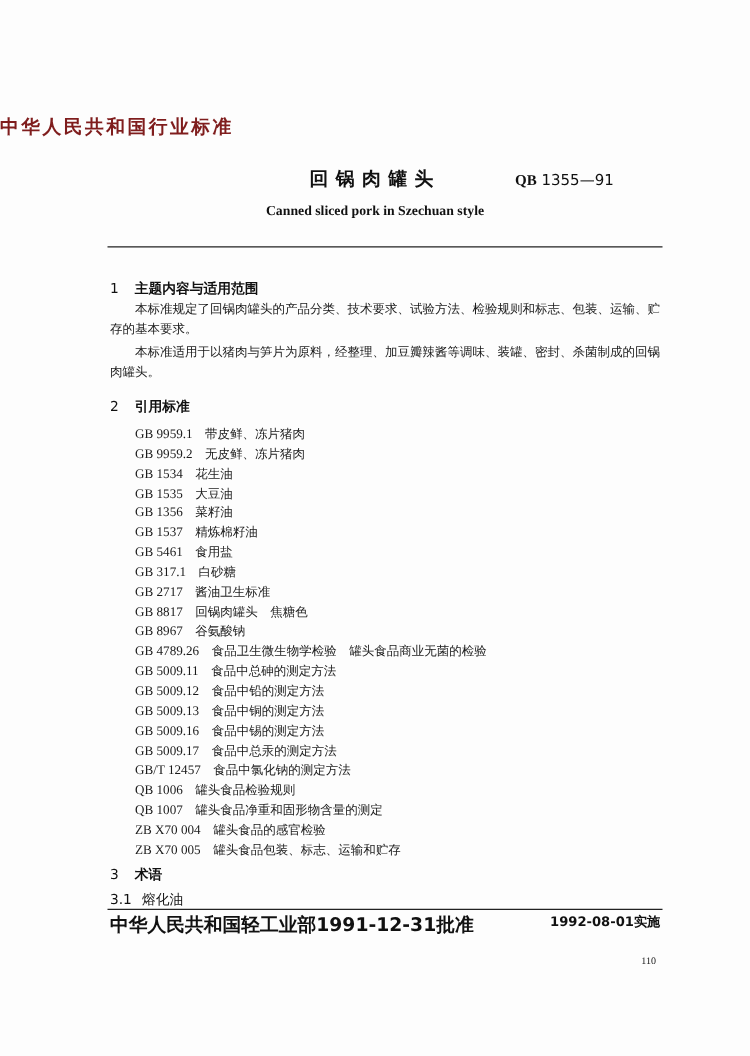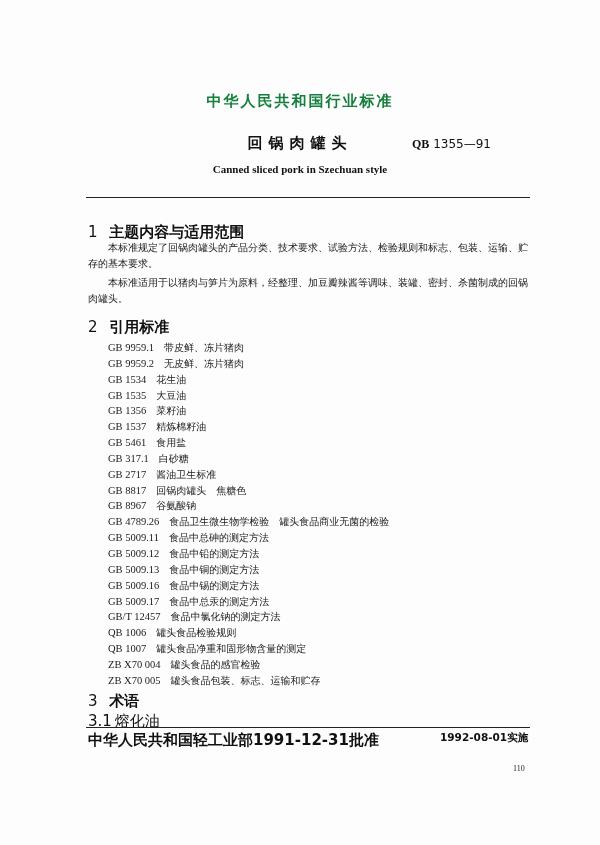--- a/index.html
+++ b/index.html
@@ -18,26 +18,26 @@
     .page {
       position: absolute;
       left: 0; top: 0;
       width: 600px; height: 845px;
       background: #fdfdfd;
     }
     .std-org {
       position: absolute;
       left: 0; width: 600px;
       top: 92px;
-      text-align: center;
+      text-align: left;
       font-family: "DejaVu Sans", sans-serif;
       font-weight: bold;
       font-size: 15px;
       letter-spacing: 2px;
-      color: #15803d;
+      color: #7f1d1d;
     }
     .title-cn {
       position: absolute;
       left: 0; width: 600px;
       top: 134px;
       text-align: center;
       font-family: "DejaVu Sans", sans-serif;
       font-weight: bold;
       font-size: 15px;
       letter-spacing: 6px;
@@ -71,21 +71,21 @@
       background: #222;
     }
     .rule.top { top: 197px; }
     .rule.bottom { top: 727px; height: 1px; }
 
     .h1 {
       position: absolute;
       left: 88px;
       font-family: "DejaVu Sans", sans-serif;
       font-weight: bold;
-      font-size: 15px;
+      font-size: 11px;
       color: #111;
       white-space: nowrap;
     }
     .h1 .num { display: inline-block; width: 16px; font-weight: normal; }
     .para {
       position: absolute;
       left: 88px;
       width: 440px;
       font-family: "DejaVu Sans", sans-serif;
       font-size: 10px;

